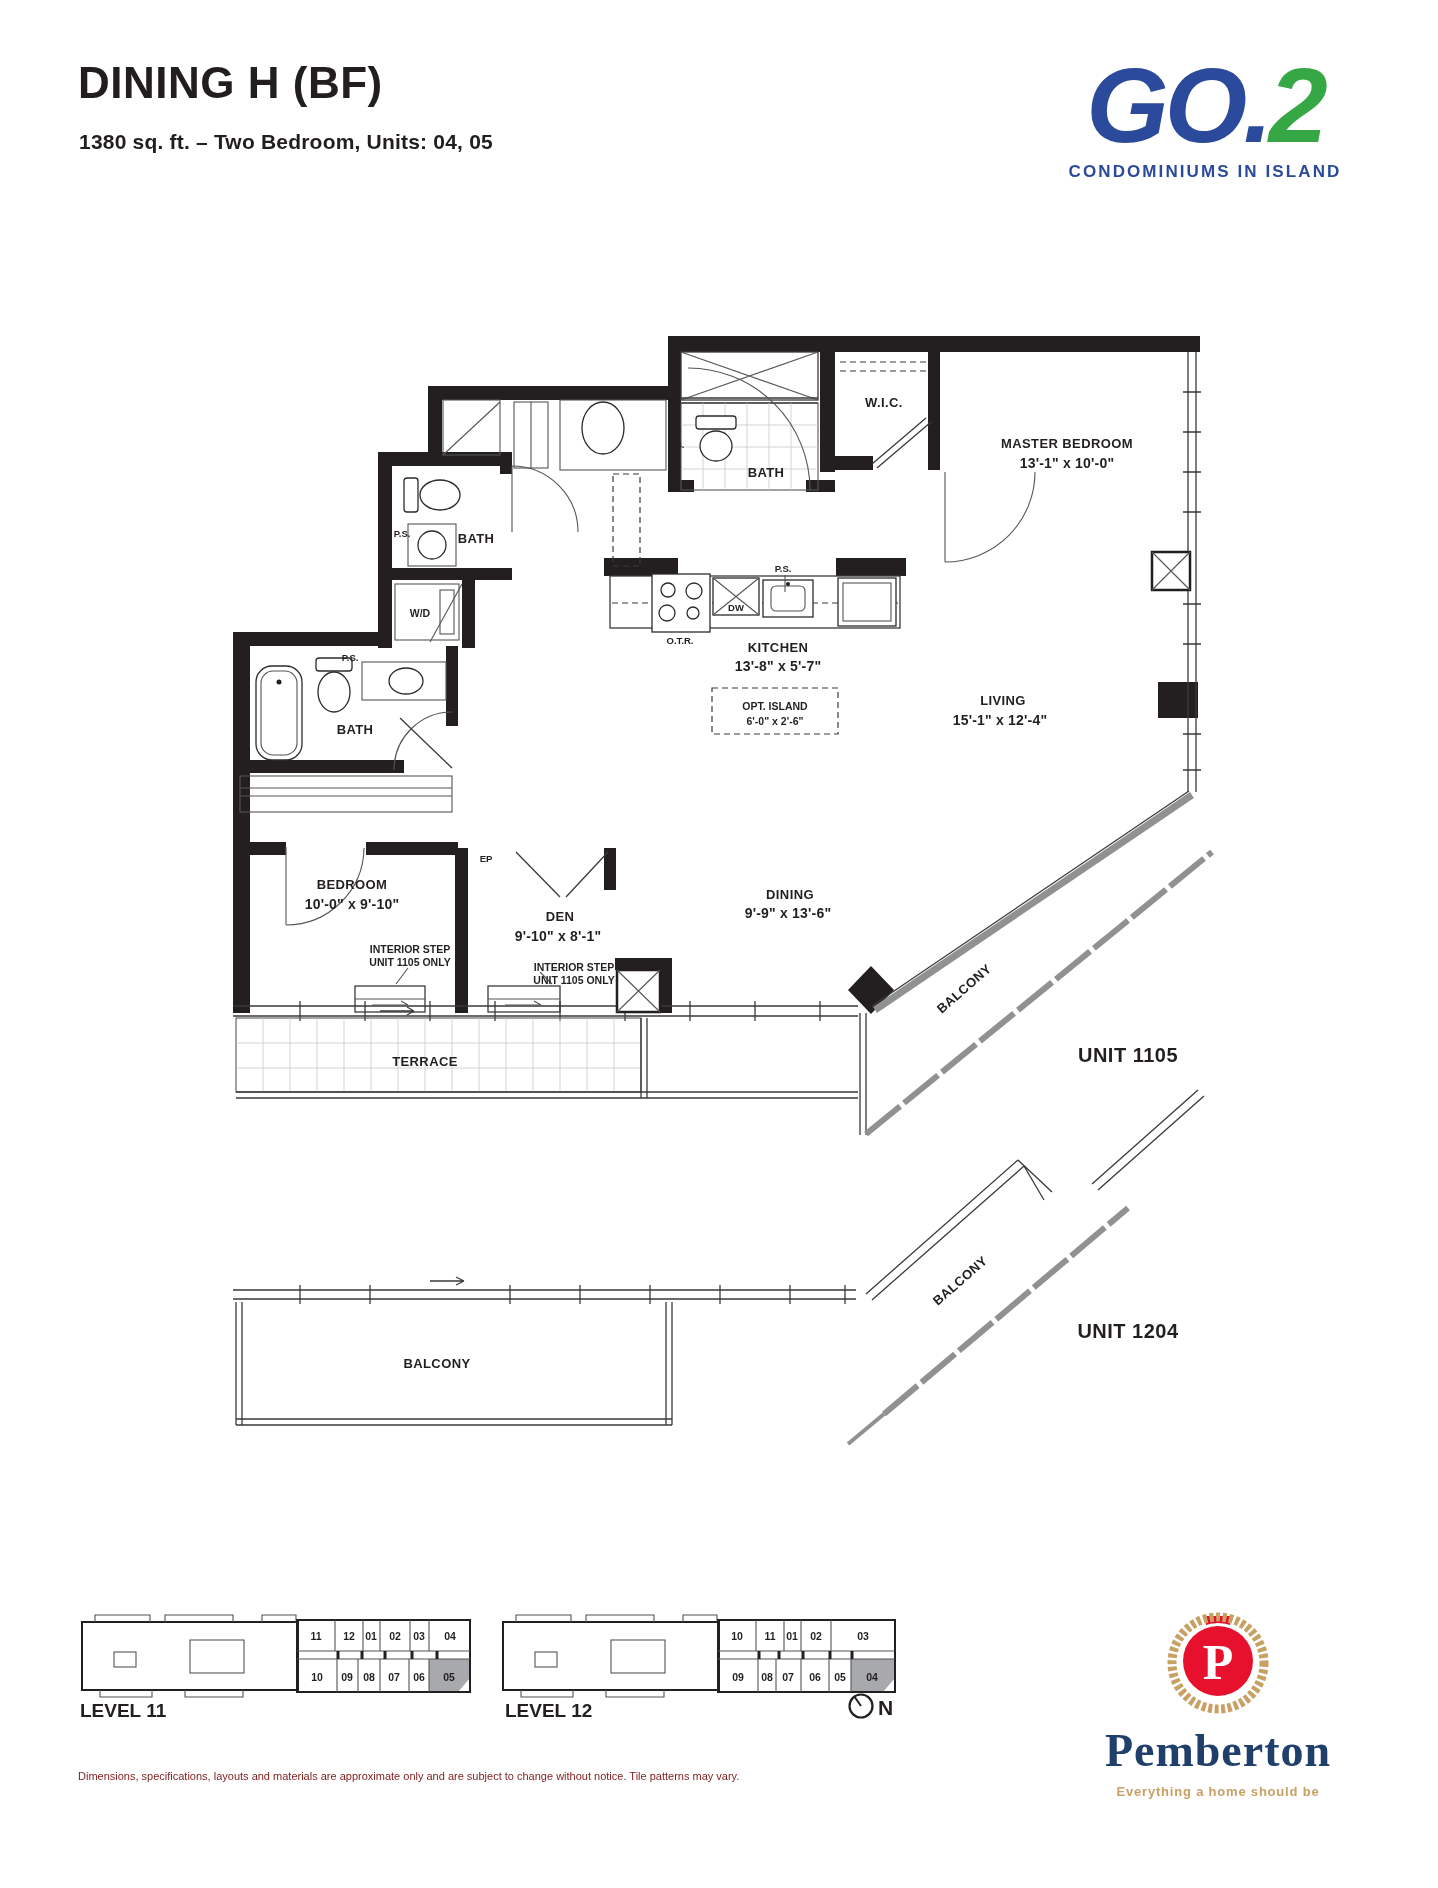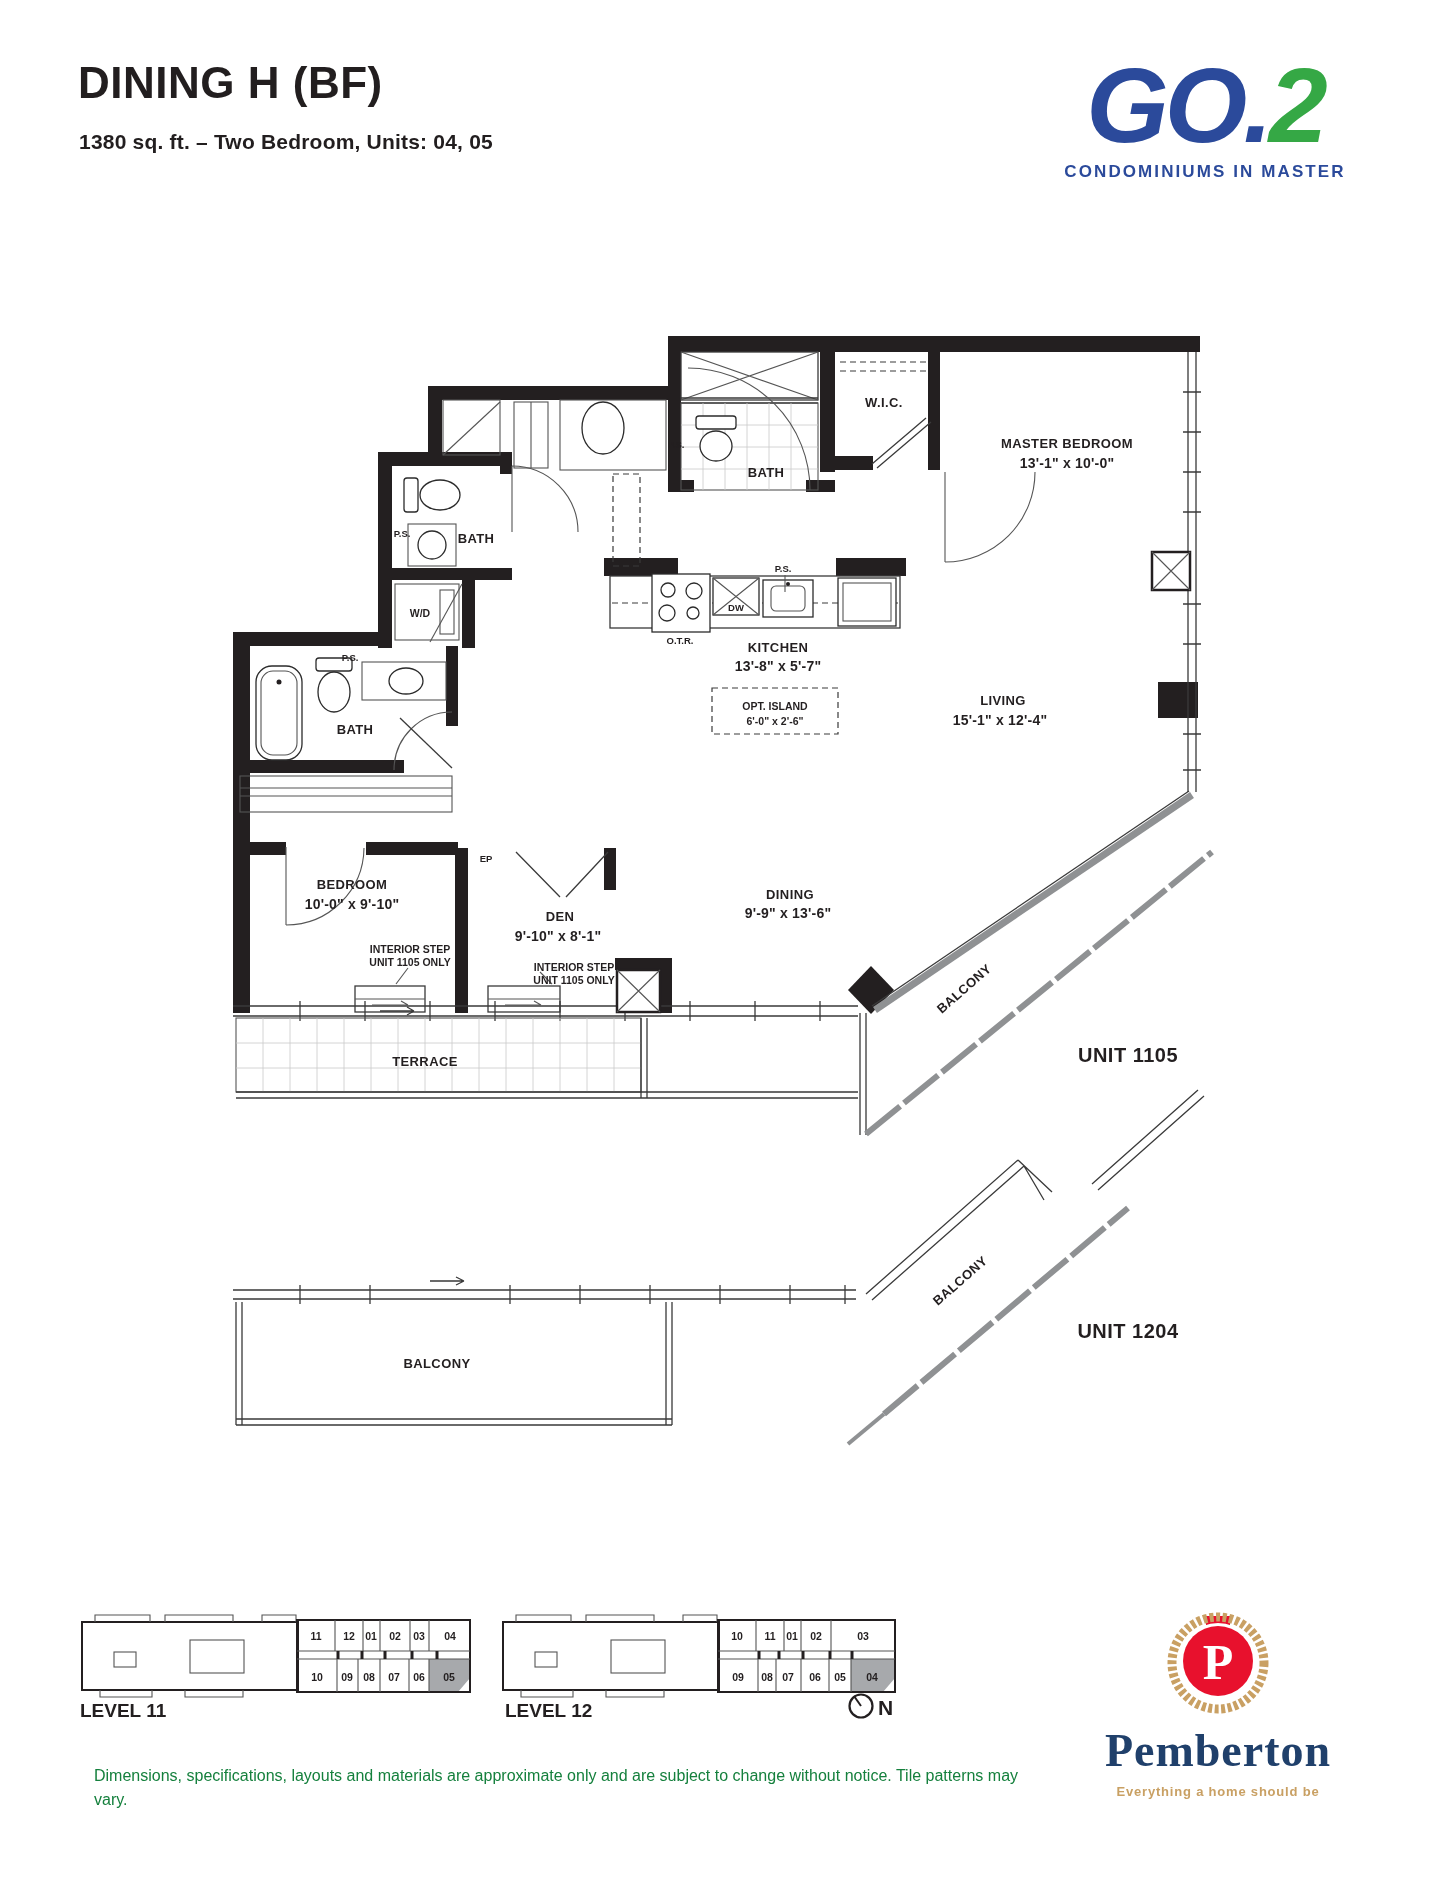--- a/index.html
+++ b/index.html
@@ -6,21 +6,21 @@
   body{width:1438px;height:1888px;position:relative;font-family:"Liberation Sans",sans-serif;color:#231F20;}
   .page{position:absolute;inset:0;background:#fff;overflow:hidden;}
   .hdr-title{position:absolute;left:78px;top:58px;font-size:44px;font-weight:800;letter-spacing:.5px;color:#221E1F;}
   .hdr-sub{position:absolute;left:79px;top:130px;font-size:21px;font-weight:600;letter-spacing:.2px;color:#221E1F;}
   .brand{position:absolute;left:1046px;top:50px;width:318px;text-align:center;}
   .brand-word{font-size:106px;font-weight:800;line-height:1.05;letter-spacing:-4px;font-style:italic;}
   .brand-word .go{color:#2B4A9B;}
   .brand-word .two{color:#35A845;}
   .brand-tag{font-size:17px;font-weight:700;letter-spacing:2.1px;color:#2B4A9B;margin-top:1px;}
   .plan-svg{position:absolute;left:0;top:0;}
-  .disclaimer{position:absolute;left:78px;top:1764px;width:940px;font-size:16px;font-weight:500;line-height:24px;color:#15803d;margin-left:16px;}
+  .disclaimer{position:absolute;left:78px;top:1764px;width:940px;font-size:11px;font-weight:500;line-height:24px;color:#7f1d1d;}
   
   text{font-family:"Liberation Sans",sans-serif;fill:#231F20;}
   .w{fill:#231F20;stroke:none;}
   .ln{stroke:#3a3a3a;stroke-width:1.3;fill:none;}
   .thin{stroke:#555;stroke-width:1.1;fill:none;}
   .kp{stroke:#231F20;stroke-width:2;fill:none;}
   .grid{stroke:#c9c9c9;stroke-width:.8;fill:none;}
   .dash{stroke:#3a3a3a;stroke-width:1.2;fill:none;stroke-dasharray:6 4;}
   .fix{stroke:#2b2b2b;stroke-width:1.3;fill:#fff;}
   .t-room{font-size:13px;font-weight:700;text-anchor:middle;letter-spacing:.4px;}
@@ -38,21 +38,21 @@
 </head>
 <body>
 
 <div class="page">
 
   <div class="hdr-title">DINING H (BF)</div>
   <div class="hdr-sub">1380 sq. ft. – Two Bedroom, Units: 04, 05</div>
 
   <div class="brand">
     <div class="brand-word"><span class="go">GO.</span><span class="two">2</span></div>
-    <div class="brand-tag">CONDOMINIUMS IN MASTER</div>
+    <div class="brand-tag">CONDOMINIUMS IN ISLAND</div>
   </div>
 
   <svg class="plan-svg" width="1438" height="1888" viewBox="0 0 1438 1888">
 
     <g>
       <rect class="w" x="668" y="336" width="532" height="16"></rect>
       <rect class="w" x="668" y="336" width="13" height="156"></rect>
       <rect class="w" x="820" y="336" width="15" height="136"></rect>
       <rect class="w" x="928" y="352" width="12" height="118"></rect>
       <rect class="w" x="823" y="456" width="50" height="14"></rect>

